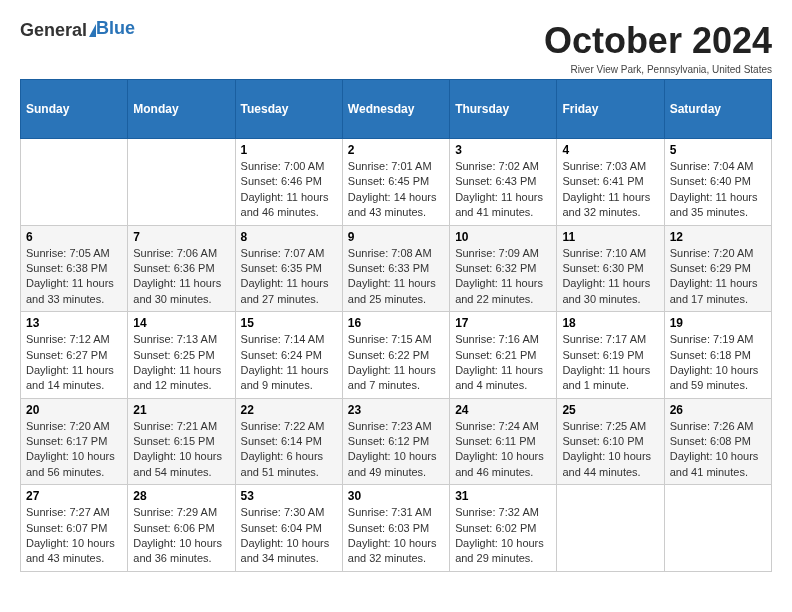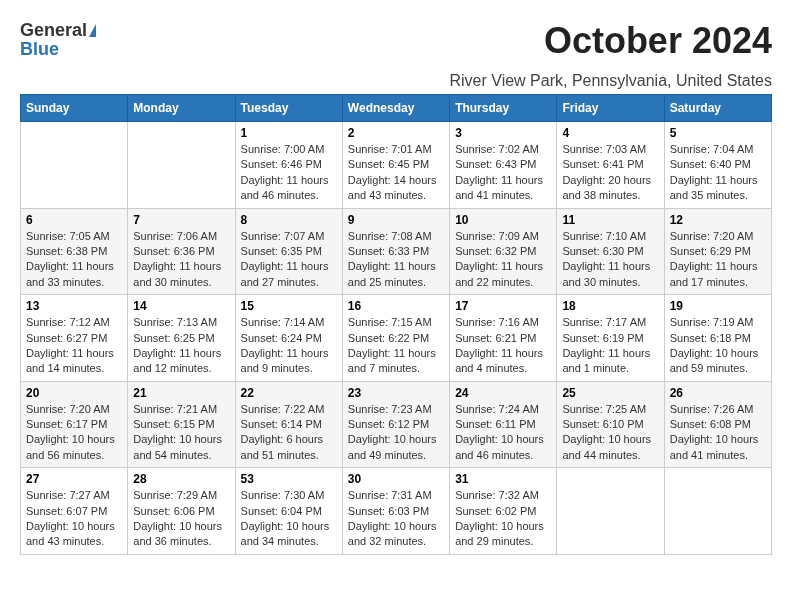--- a/index.html
+++ b/index.html
@@ -11,51 +11,51 @@
       padding: 20px;
     }
     .header-area {
       display: flex;
       align-items: flex-start;
       justify-content: space-between;
       margin-bottom: 4px;
     }
     .logo {
       display: flex;
-      flex-direction: column;
+      flex-direction: row;
       align-items: flex-start;
     }
     .logo-row {
       display: flex;
       align-items: center;
     }
     .title-area {
       text-align: right;
     }
     .month-title {
       font-size: 36px;
       font-weight: bold;
       color: #222;
     }
     .location-title {
-      font-size: 16px;
+      font-size: 10px;
       color: #444;
-      margin-top: 10px;
+      margin-top: 2px;
     }
     .calendar {
       width: 100%;
       border-collapse: collapse;
       border: 1px solid #ccc;
       font-size: 11px;
     }
     .calendar th {
       background: #2a74b8;
       color: #fff;
       text-align: left;
-      padding: 6px 5px;
+      padding: 22px 5px;
       font-size: 12px;
       font-weight: bold;
       border: 1px solid #1a5fa0;
     }
     .calendar td {
       vertical-align: top;
       padding: 4px 5px;
       border: 1px solid #ccc;
       background: #fff;
       width: 107px;
@@ -135,21 +135,21 @@
           <span>Sunrise: 7:02 AM</span><br>
           <span>Sunset: 6:43 PM</span><br>
           <span>Daylight: 11 hours and 41 minutes.</span>
         </div>
       </td>
         <td>
         <span class="day-num">4</span>
         <div class="day-info">
           <span>Sunrise: 7:03 AM</span><br>
           <span>Sunset: 6:41 PM</span><br>
-          <span>Daylight: 20 hours and 38 minutes.</span>
+          <span>Daylight: 11 hours and 32 minutes.</span>
         </div>
       </td>
         <td>
         <span class="day-num">5</span>
         <div class="day-info">
           <span>Sunrise: 7:04 AM</span><br>
           <span>Sunset: 6:40 PM</span><br>
           <span>Daylight: 11 hours and 35 minutes.</span>
         </div>
       </td>

